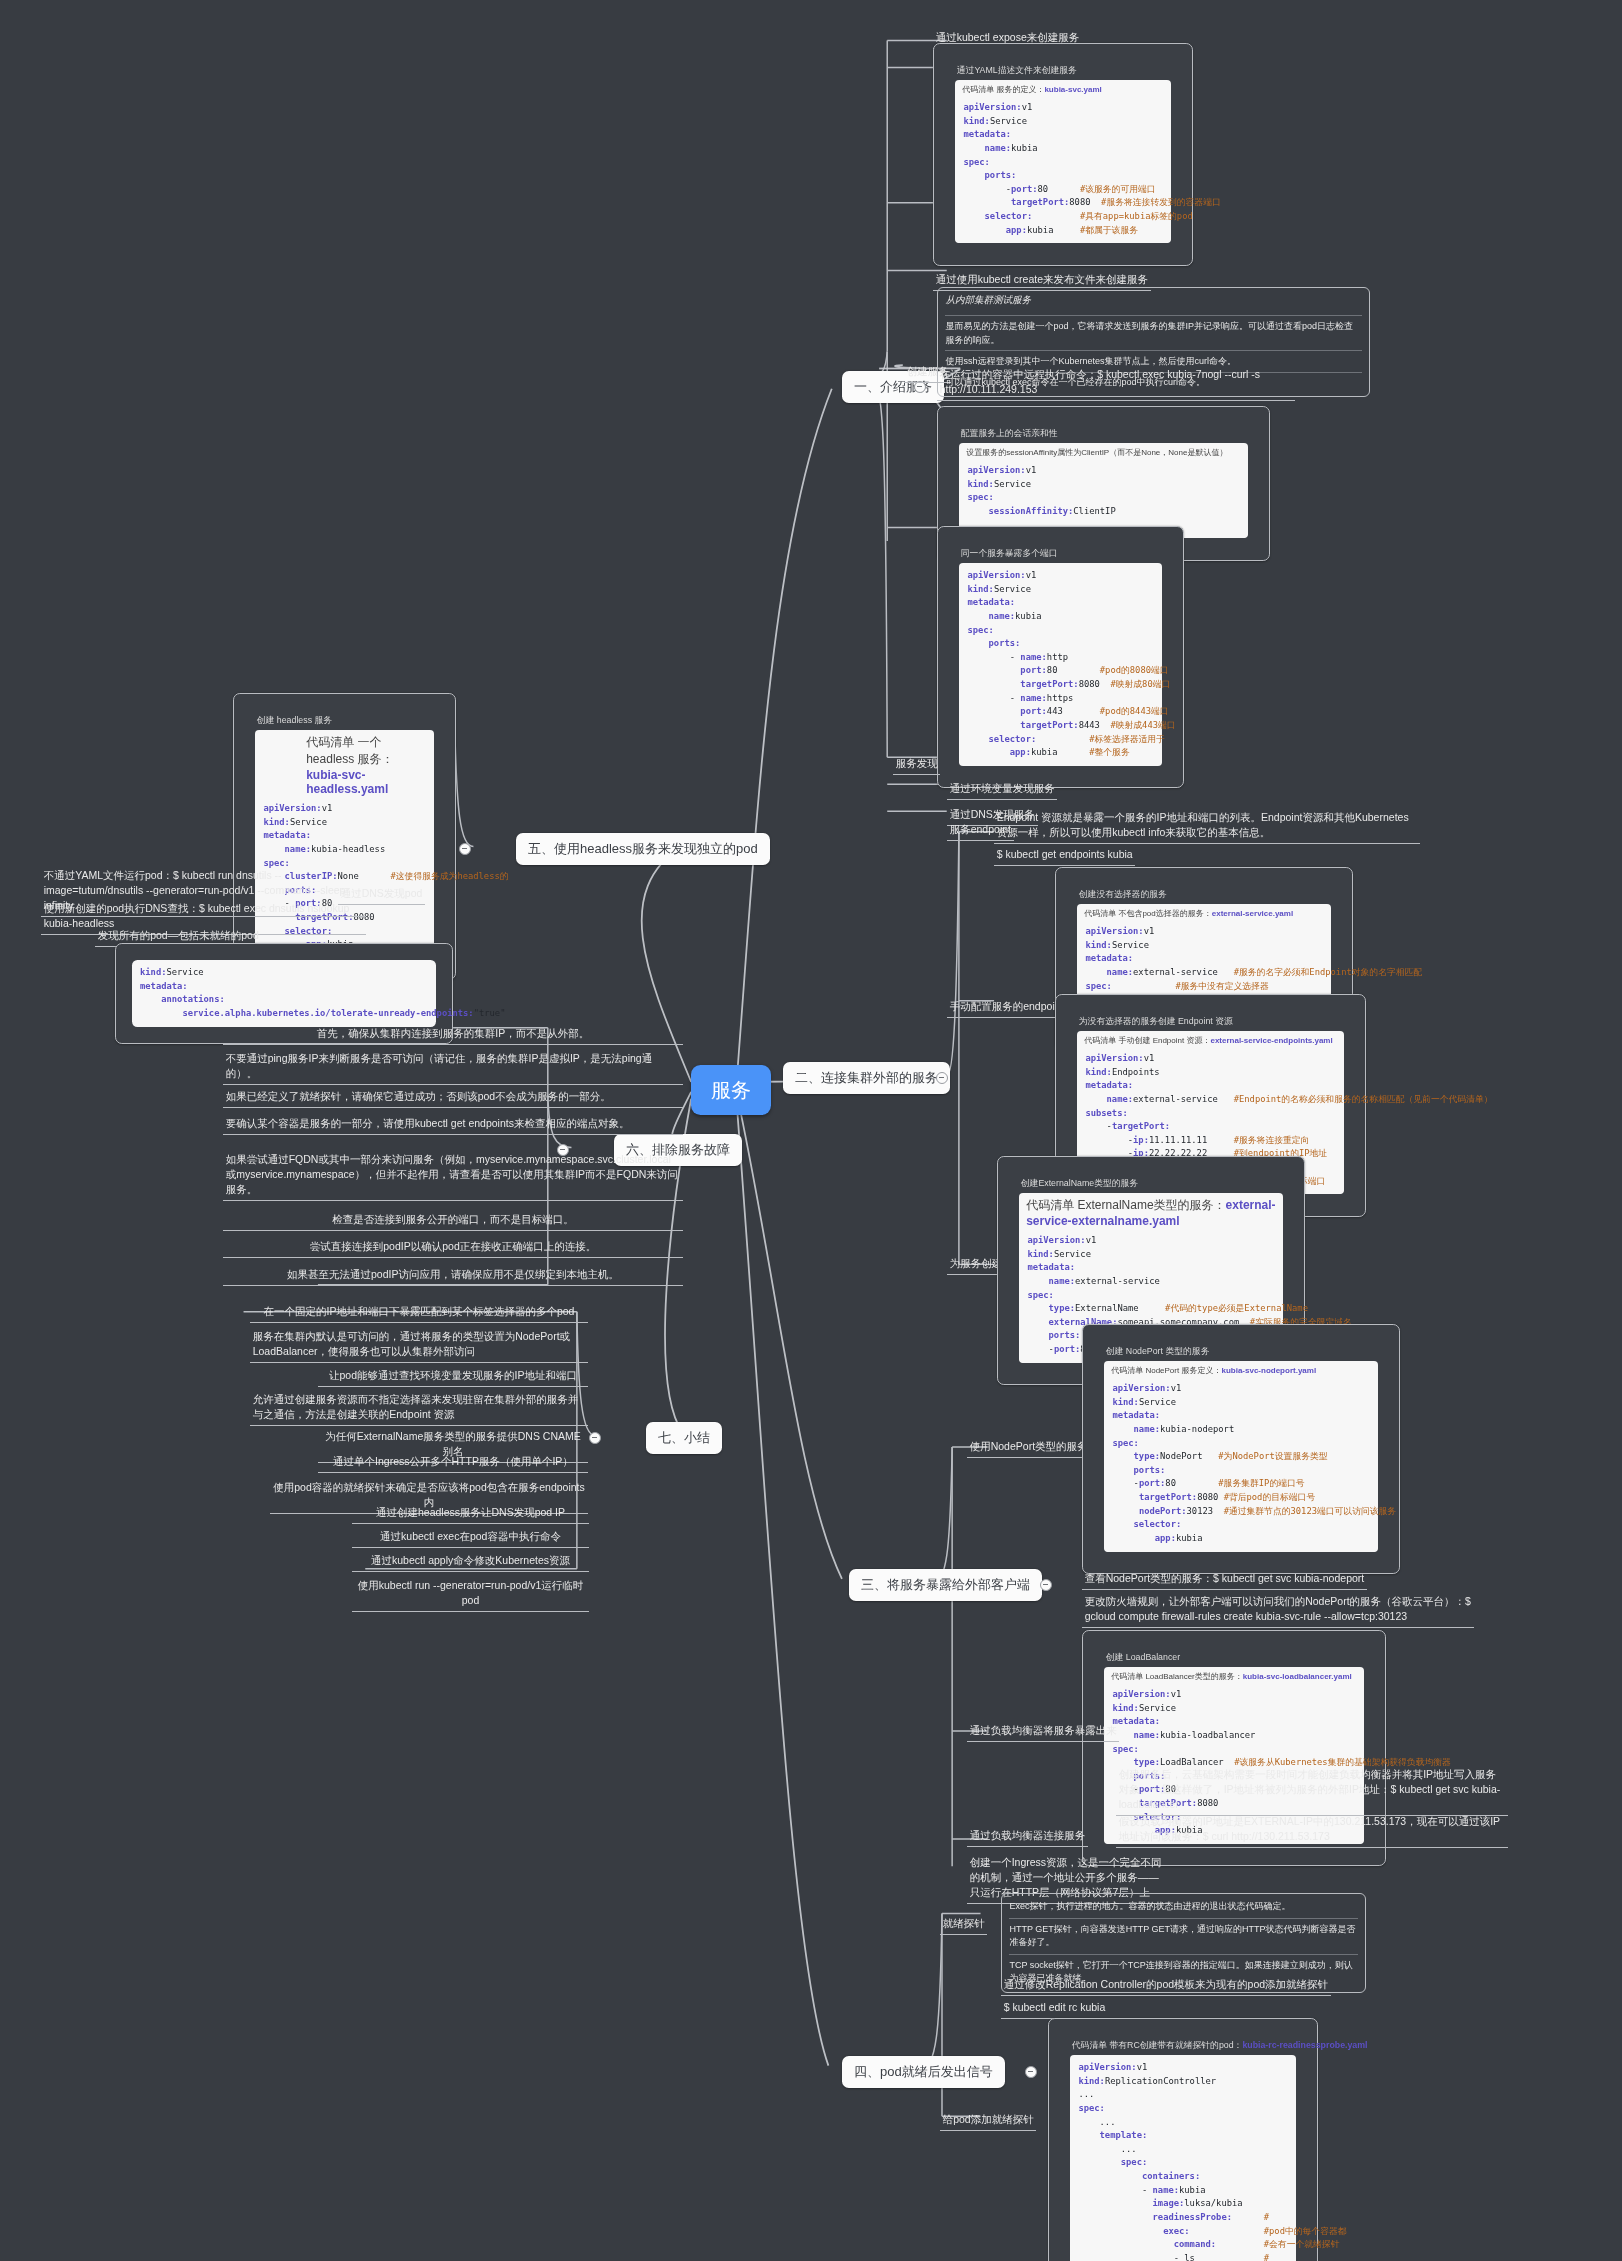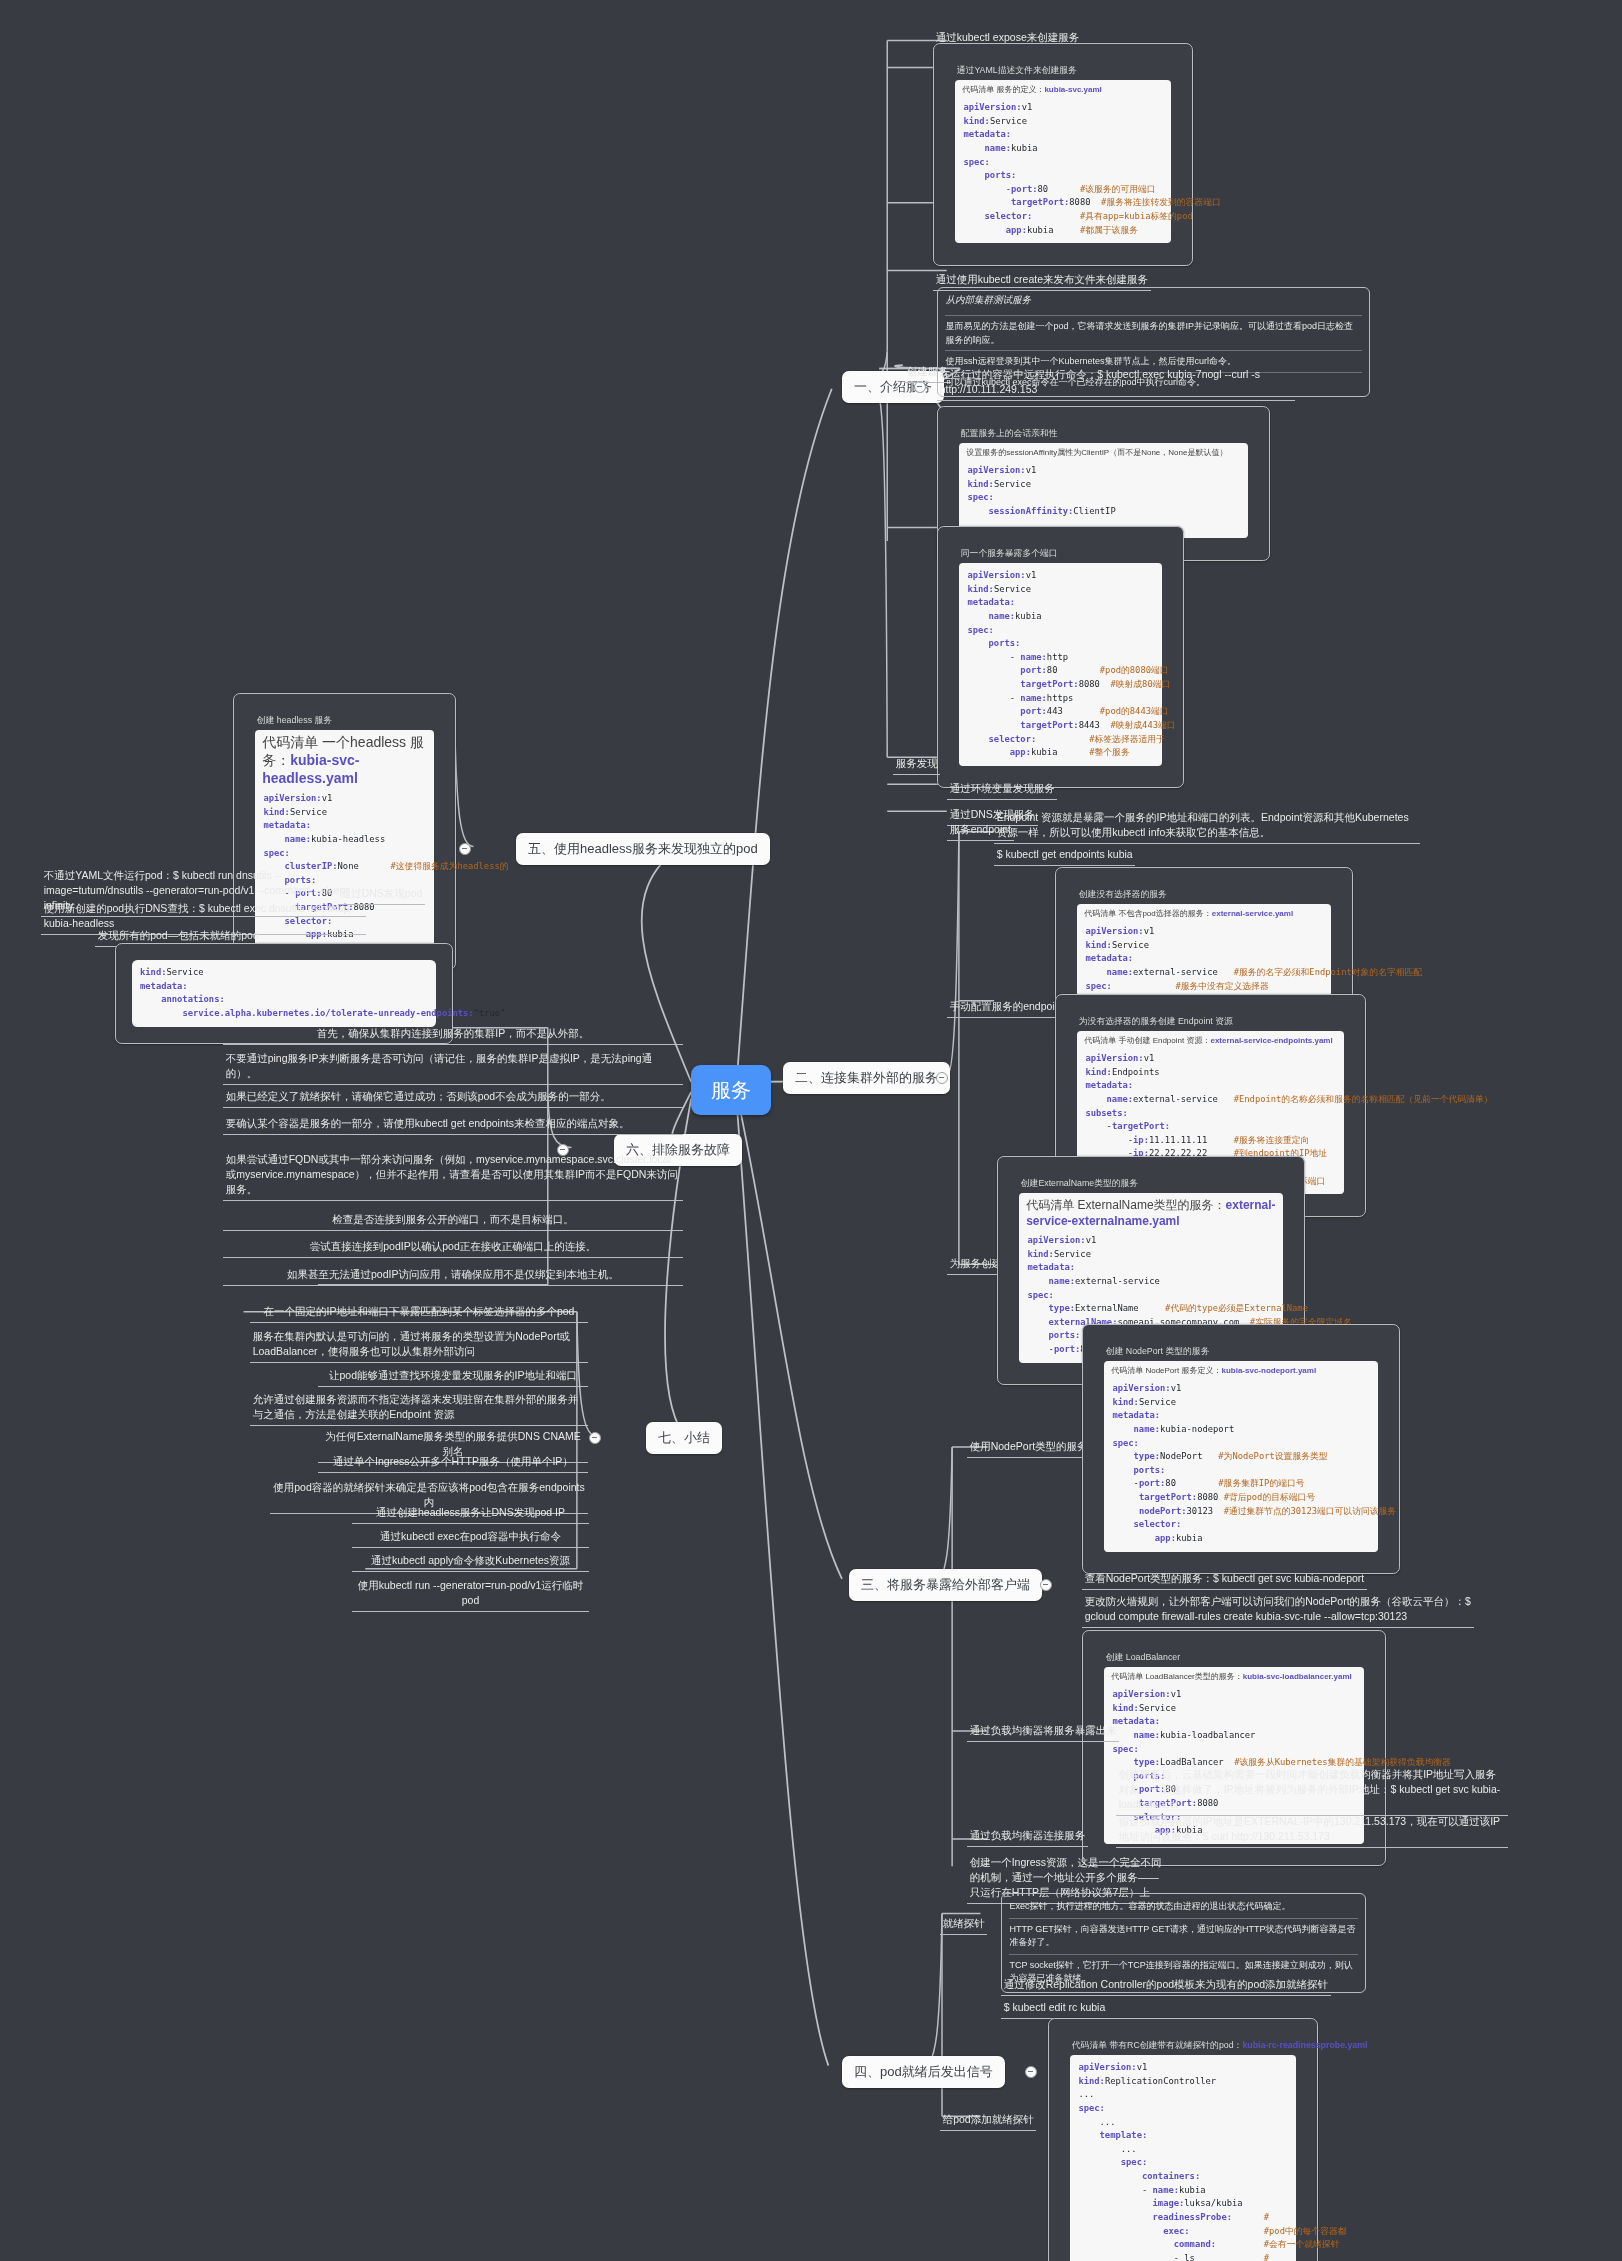--- a/index.html
+++ b/index.html
@@ -491,21 +491,21 @@
 </div>
 
 <div class="node lbl nw" style="left:940px;top:2110px;">
   <span>给pod添加就绪探针</span>
 </div>
 
 <div class="node card" style="left:233px;top:693px;width:223px;">
   <div class="caption">创建 headless 服务</div>
   <div style="padding:0 5.4px 5.4px 5.4px;">
     <div style="background:#f7f7f7;border-radius:4px;">
-      <div style="font-size:14px;padding:4px 6.8px 0 6.8px;color:#444;">
+      <div style="font-size:12px;padding:4px 6.8px 0 6.8px;color:#444;margin-left:44px;">
         <span>代码清单 一个headless 服务：</span><span class="k">kubia-svc-headless.yaml</span>
       </div>
       <pre><span class="k">apiVersion:</span>v1
 <span class="k">kind:</span>Service
 <span class="k">metadata:</span>
     <span class="k">name:</span>kubia-headless
 <span class="k">spec:</span>
     <span class="k">clusterIP:</span>None      <span class="cm">#这使得服务成为headless的</span>
     <span class="k">ports:</span>
     - <span class="k">port:</span>80

